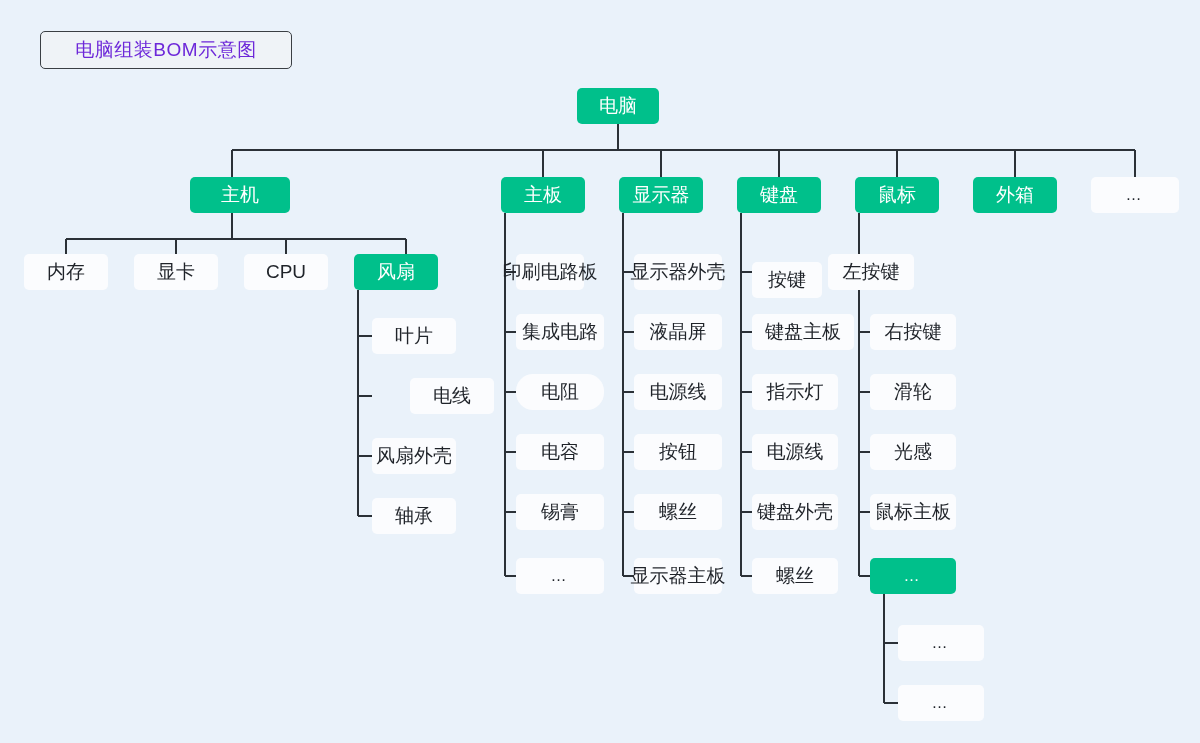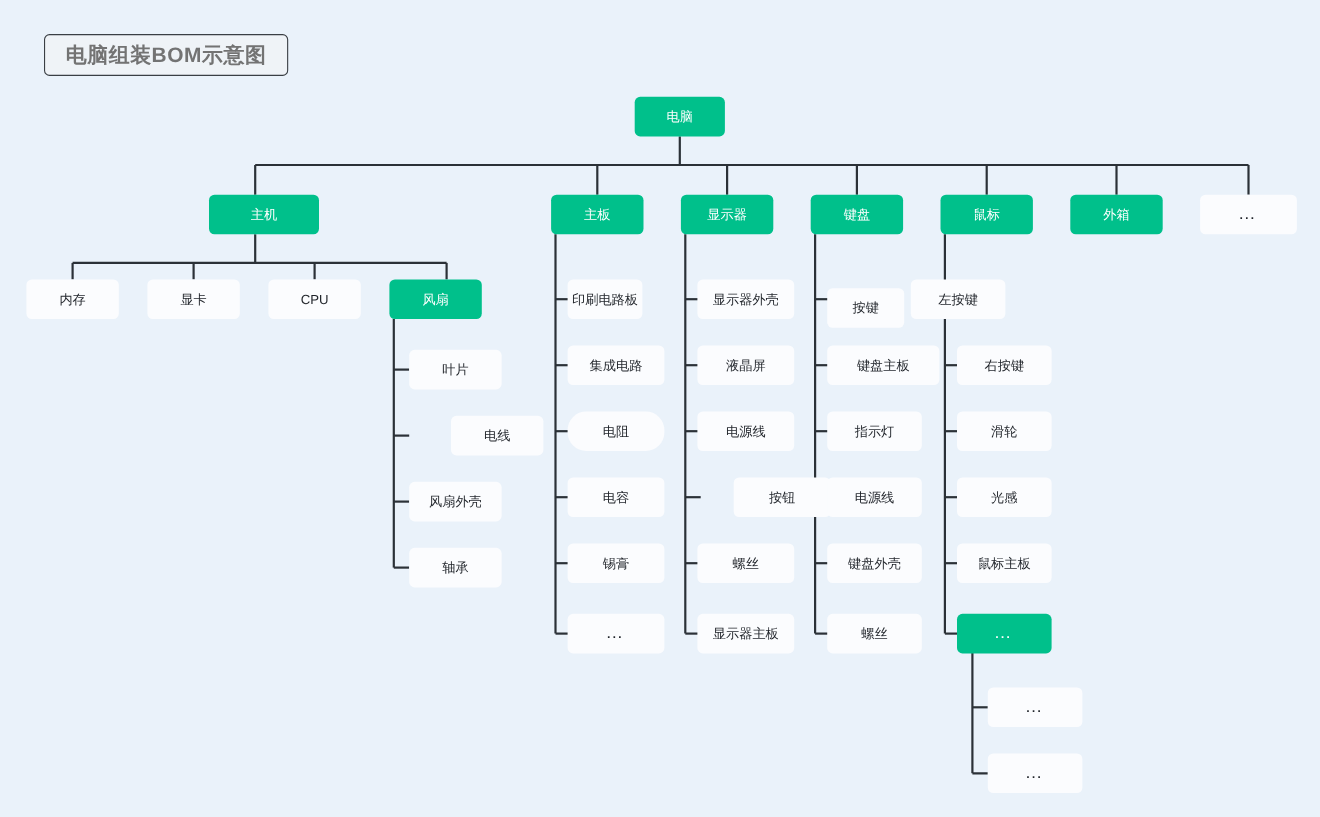--- a/index.html
+++ b/index.html
@@ -9,39 +9,38 @@
     font-family:"Liberation Sans","DejaVu Sans",sans-serif;
     overflow:hidden;
     position:relative;
   }
   #canvas{position:absolute;left:0;top:0;width:1200px;height:743px;}
 
   
   .title-box{
     position:absolute;
     left:40px;top:31px;
-    width:222px;height:38px;
+    width:252px;height:38px;
     box-sizing:border-box;
     background:#eff3f7;
     border:1.6px solid #3a3f44;
     border-radius:5px;
     display:flex;align-items:center;justify-content:center;
     font-size:19px;
     letter-spacing:.5px;
-    color:#737373;
-    font-weight:bold;
+    color:#6d28d9;
   }
 
   
   .node{
     position:absolute;
     box-sizing:border-box;
     display:flex;align-items:center;justify-content:center;
     border-radius:5px;
-    font-size:12px;
+    font-size:19px;
     white-space:nowrap;
     z-index:5;
   }
   .node.green{
     background:#00c08b;
     color:#ffffff;
   }
   .node.white{
     background:#fbfcfe;
     color:#1f2329;
@@ -146,21 +145,21 @@
   <div class="node white" style="left:516px;top:254px;width:68px;height:36px;">印刷电路板</div>
   <div class="node white" style="left:516px;top:314px;width:88px;height:36px;">集成电路</div>
   <div class="node white" style="left:516px;top:374px;width:88px;height:36px;border-radius:17px;">电阻</div>
   <div class="node white" style="left:516px;top:434px;width:88px;height:36px;">电容</div>
   <div class="node white" style="left:516px;top:494px;width:88px;height:36px;">锡膏</div>
   <div class="node white dots" style="left:516px;top:558px;width:88px;height:36px;">…</div>
 
   <div class="node white" style="left:634px;top:254px;width:88px;height:36px;">显示器外壳</div>
   <div class="node white" style="left:634px;top:314px;width:88px;height:36px;">液晶屏</div>
   <div class="node white" style="left:634px;top:374px;width:88px;height:36px;">电源线</div>
-  <div class="node white" style="left:634px;top:434px;width:88px;height:36px;margin-left:33px;">按钮</div>
+  <div class="node white" style="left:634px;top:434px;width:88px;height:36px;">按钮</div>
   <div class="node white" style="left:634px;top:494px;width:88px;height:36px;">螺丝</div>
   <div class="node white" style="left:634px;top:558px;width:88px;height:36px;">显示器主板</div>
 
   <div class="node white" style="left:752px;top:262px;width:70px;height:36px;">按键</div>
   <div class="node white" style="left:752px;top:314px;width:102px;height:36px;">键盘主板</div>
   <div class="node white" style="left:752px;top:374px;width:86px;height:36px;">指示灯</div>
   <div class="node white" style="left:752px;top:434px;width:86px;height:36px;">电源线</div>
   <div class="node white" style="left:752px;top:494px;width:86px;height:36px;">键盘外壳</div>
   <div class="node white" style="left:752px;top:558px;width:86px;height:36px;">螺丝</div>
 

